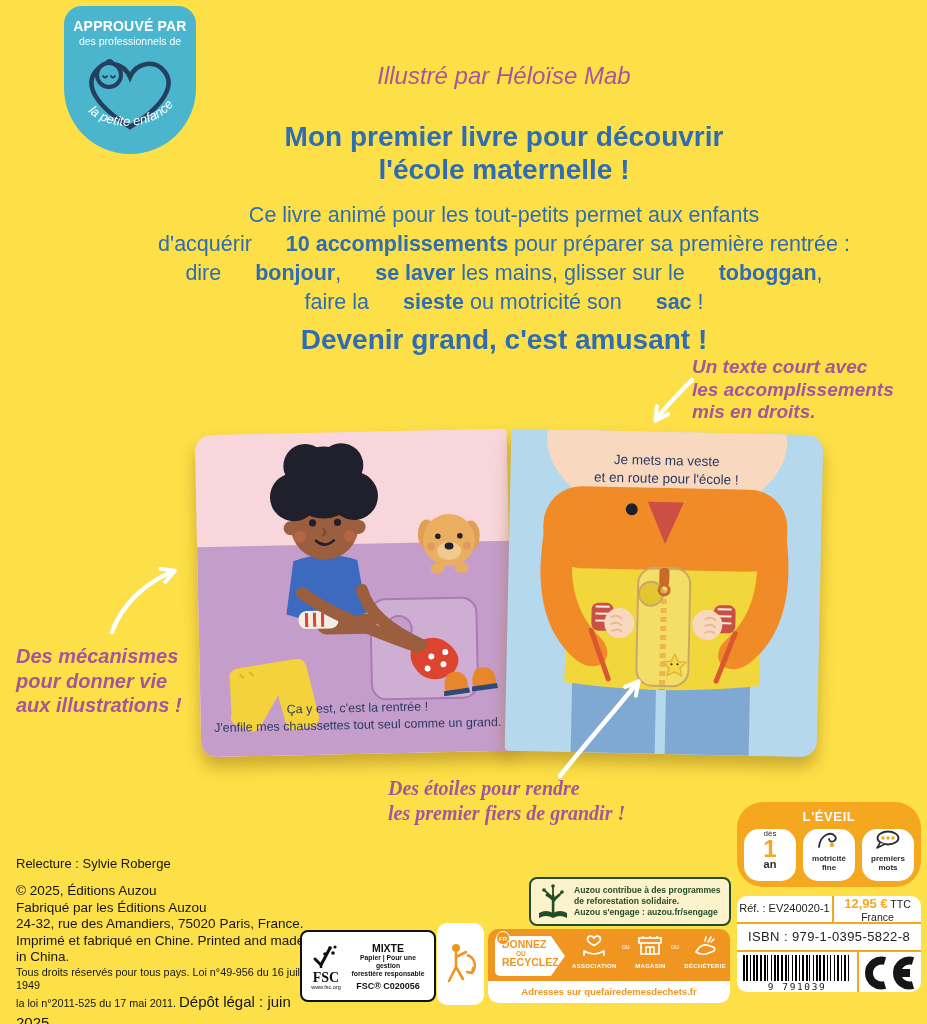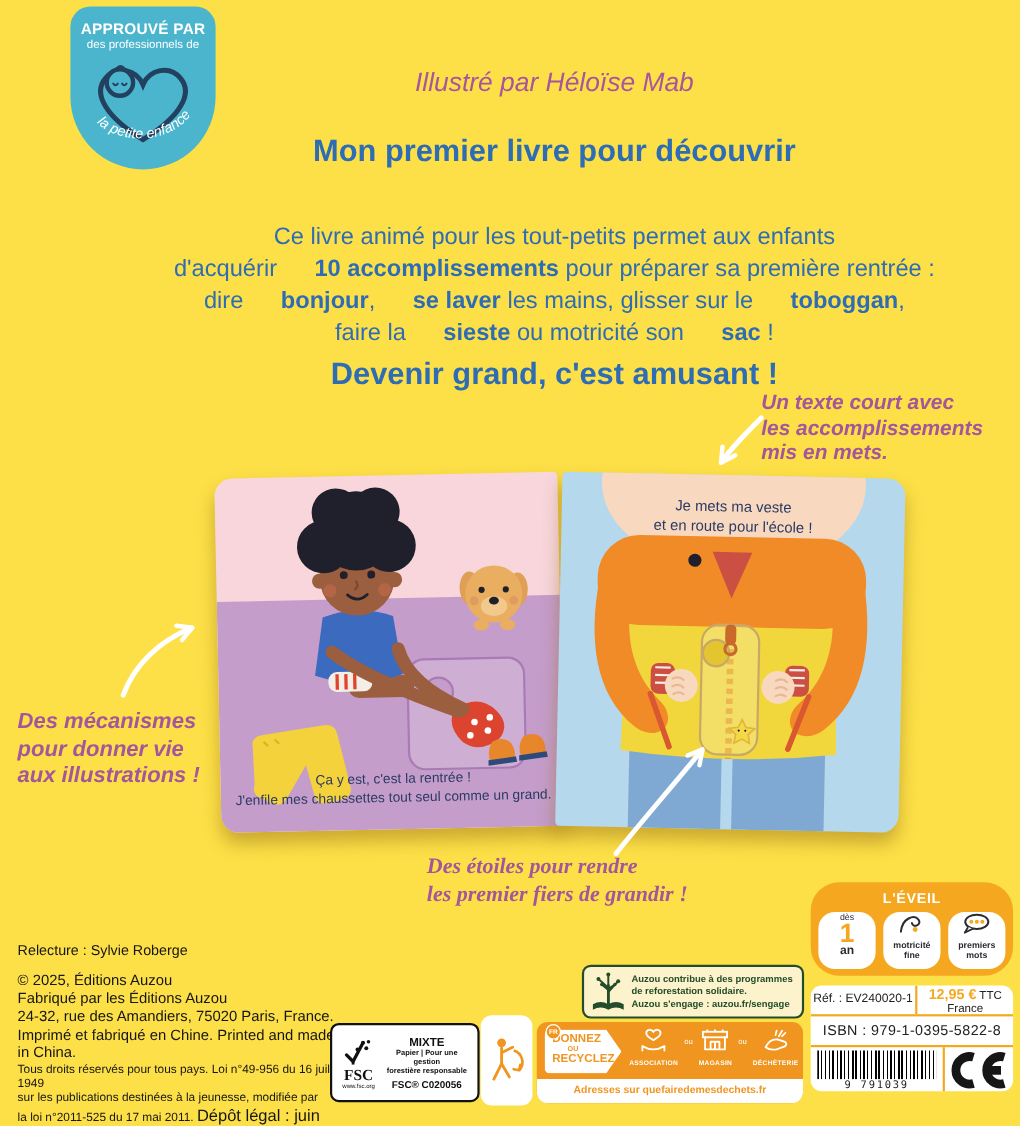--- a/index.html
+++ b/index.html
@@ -131,33 +131,34 @@
       <path id="curveTxt" d="M12,58 C32,84 84,84 104,52" fill="none"></path>
       <text font-size="13" font-style="italic" fill="#ffffff" font-family="Liberation Sans, sans-serif">
         <textPath href="#curveTxt" startOffset="6">la petite enfance</textPath>
       </text>
     </svg>
   </div>
 
   <div class="cline illustrator">Illustré par Héloïse Mab</div>
   <div class="cline title">
     <span>Mon premier livre pour découvrir</span><br>
+    <span>l'école maternelle !</span>
   </div>
   <div class="cline intro">
     <span>Ce livre animé pour les tout-petits permet aux enfants</span><br>
     <span>d'acquérir </span><span class="b">10 accomplissements</span><span> pour préparer sa première rentrée :</span><br>
     <span>dire </span><span class="b">bonjour</span><span>, </span><span class="b">se laver</span><span> les mains, glisser sur le </span><span class="b">toboggan</span><span>,</span><br>
     <span>faire la </span><span class="b">sieste</span><span> ou motricité son </span><span class="b">sac</span><span> !</span>
   </div>
   <div class="cline slogan">Devenir grand, c'est amusant !</div>
 
   <div class="ann ann-right">
     <span>Un texte court avec</span><br>
     <span>les accomplissements</span><br>
-    <span>mis en mets.</span>
+    <span>mis en droits.</span>
   </div>
   <div class="ann ann-left">
     <span>Des mécanismes</span><br>
     <span>pour donner vie</span><br>
     <span>aux illustrations !</span>
   </div>
   <div class="ann ann-bottom">
     <span>Des étoiles pour rendre</span><br>
     <span>les premier fiers de grandir !</span>
   </div>
@@ -295,21 +296,20 @@
     <path d="M560,776 C582,748 612,714 638,682" fill="none" stroke="#fff" stroke-width="4.5" stroke-linecap="round" marker-end="url(#ah)"></path>
   </svg>
 
   <div class="legal">
     <div class="l-re">Relecture : Sylvie Roberge</div>
     <div class="l-n">© 2025, Éditions Auzou</div>
     <div class="l-n">Fabriqué par les Éditions Auzou</div>
     <div class="l-n">24-32, rue des Amandiers, 75020 Paris, France.</div>
     <div class="l-n">Imprimé et fabriqué en Chine. Printed and made in China.</div>
     <div class="l-s">Tous droits réservés pour tous pays. Loi n°49-956 du 16 juillet 1949</div>
-    <div class="l-s">sur les publications destinées à la jeunesse, modifiée par</div>
     <div class="l-mix"><span>la loi n°2011-525 du 17 mai 2011. </span><span class="l-big">Dépôt légal : juin 2025.</span></div>
 
   </div>
 
   <div class="fsc">
     <div class="fsc-left">
       <svg width="30" height="26" viewBox="0 0 30 26">
         <path d="M4,17 L10,23 L19,6" fill="none" stroke="#111" stroke-width="3" stroke-linecap="round" stroke-linejoin="round"></path>
         <circle cx="14" cy="12" r="1.8" fill="#111"></circle>
           <circle cx="19" cy="6" r="1.8" fill="#111"></circle>

